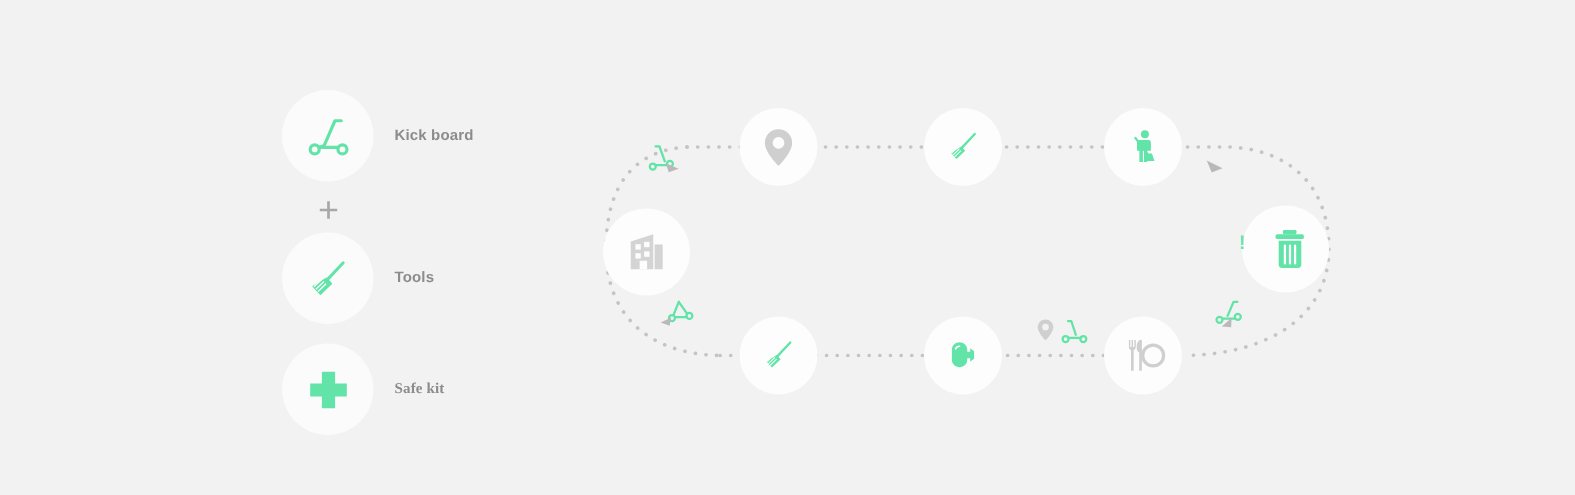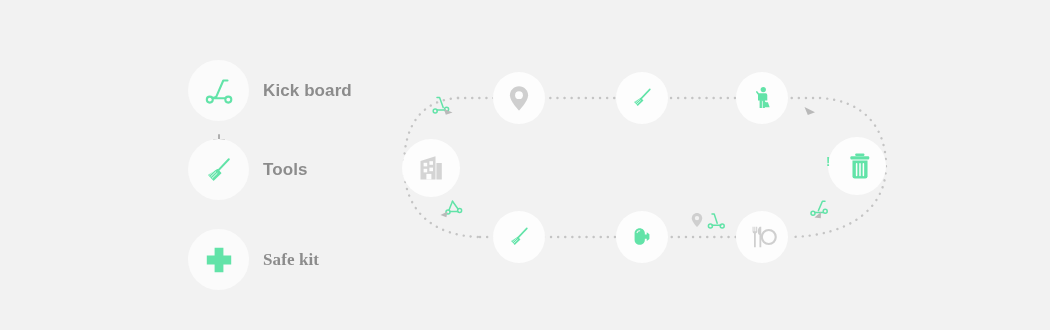--- a/index.html
+++ b/index.html
@@ -26,36 +26,36 @@
     left: 188px;
     top: 60px;
     width: 200px;
   }
   .legend-row {
     position: absolute;
     display: flex;
     align-items: center;
   }
   .legend-row.r0 { top: 0px;   left: 0px; }
-  .legend-row.r1 { top: 79px;  left: 0px; }
+  .legend-row.r1 { top: 95px;  left: 0px; }
   .legend-row.r2 { top: 169px; left: 0px; font-family: Liberation Serif, serif; }
 
   .bubble {
     width: 61px;
     height: 61px;
     border-radius: 50%;
     background: #fbfbfb;
     display: flex;
     align-items: center;
     justify-content: center;
     flex: 0 0 auto;
   }
   .legend-label {
     margin-left: 14px;
-    font-size: 17px;
+    font-size: 10px;
     font-weight: bold;
     color: #8c8c8c;
     letter-spacing: 0.1px;
     white-space: nowrap;
   }
   .plus-sep {
     position: absolute;
     left: 24px;
     top: 73px;
     width: 14px;

